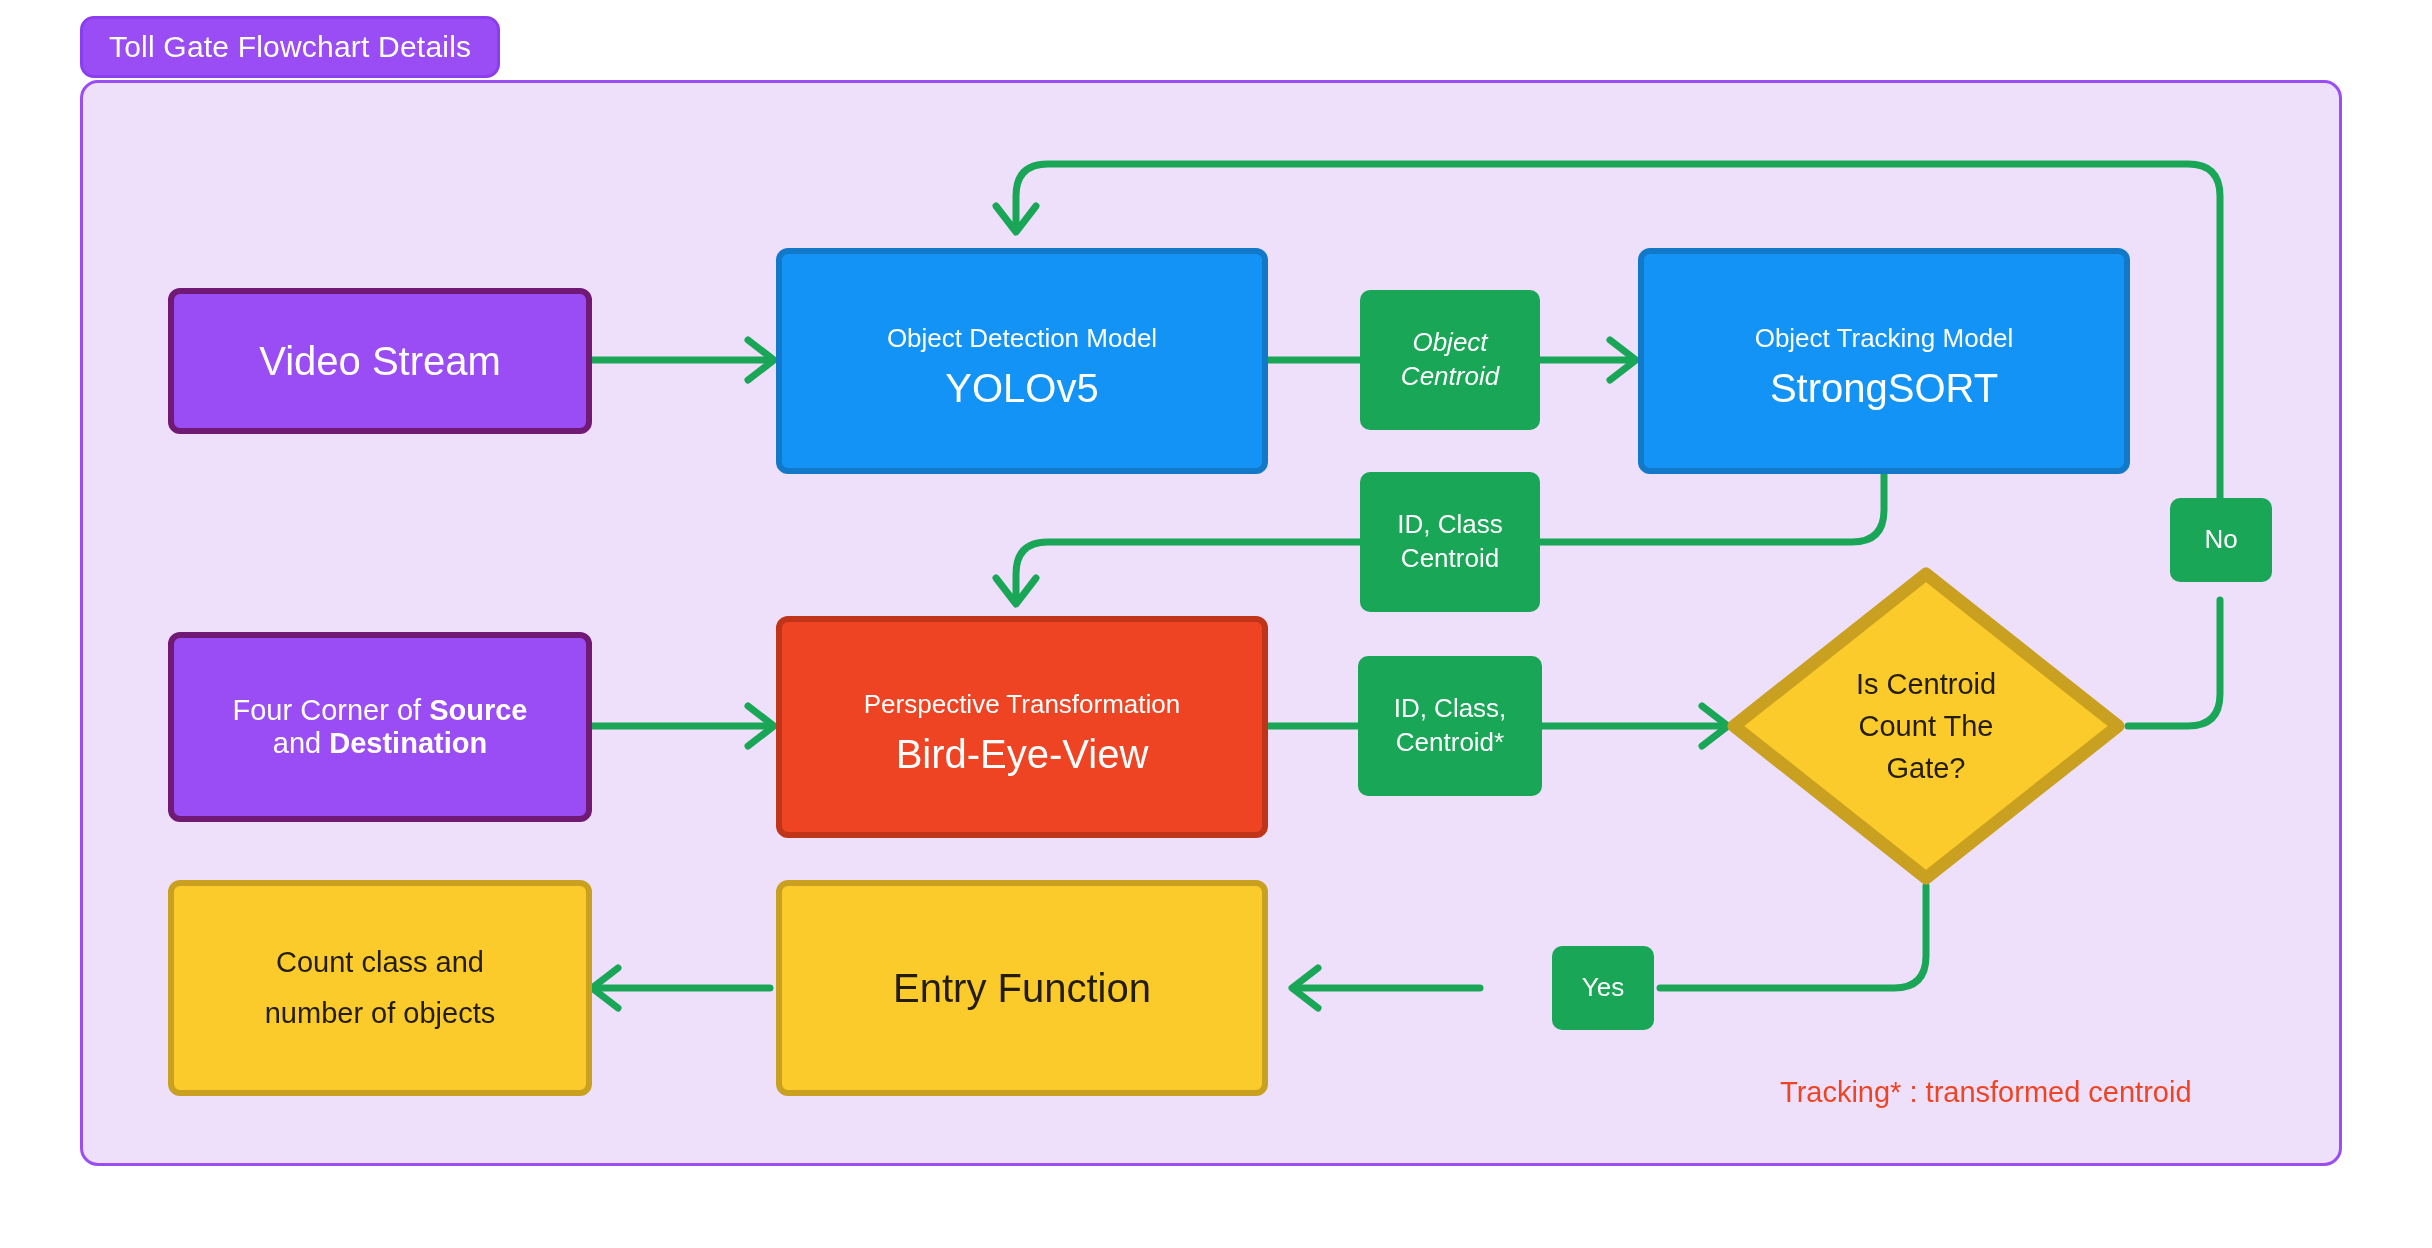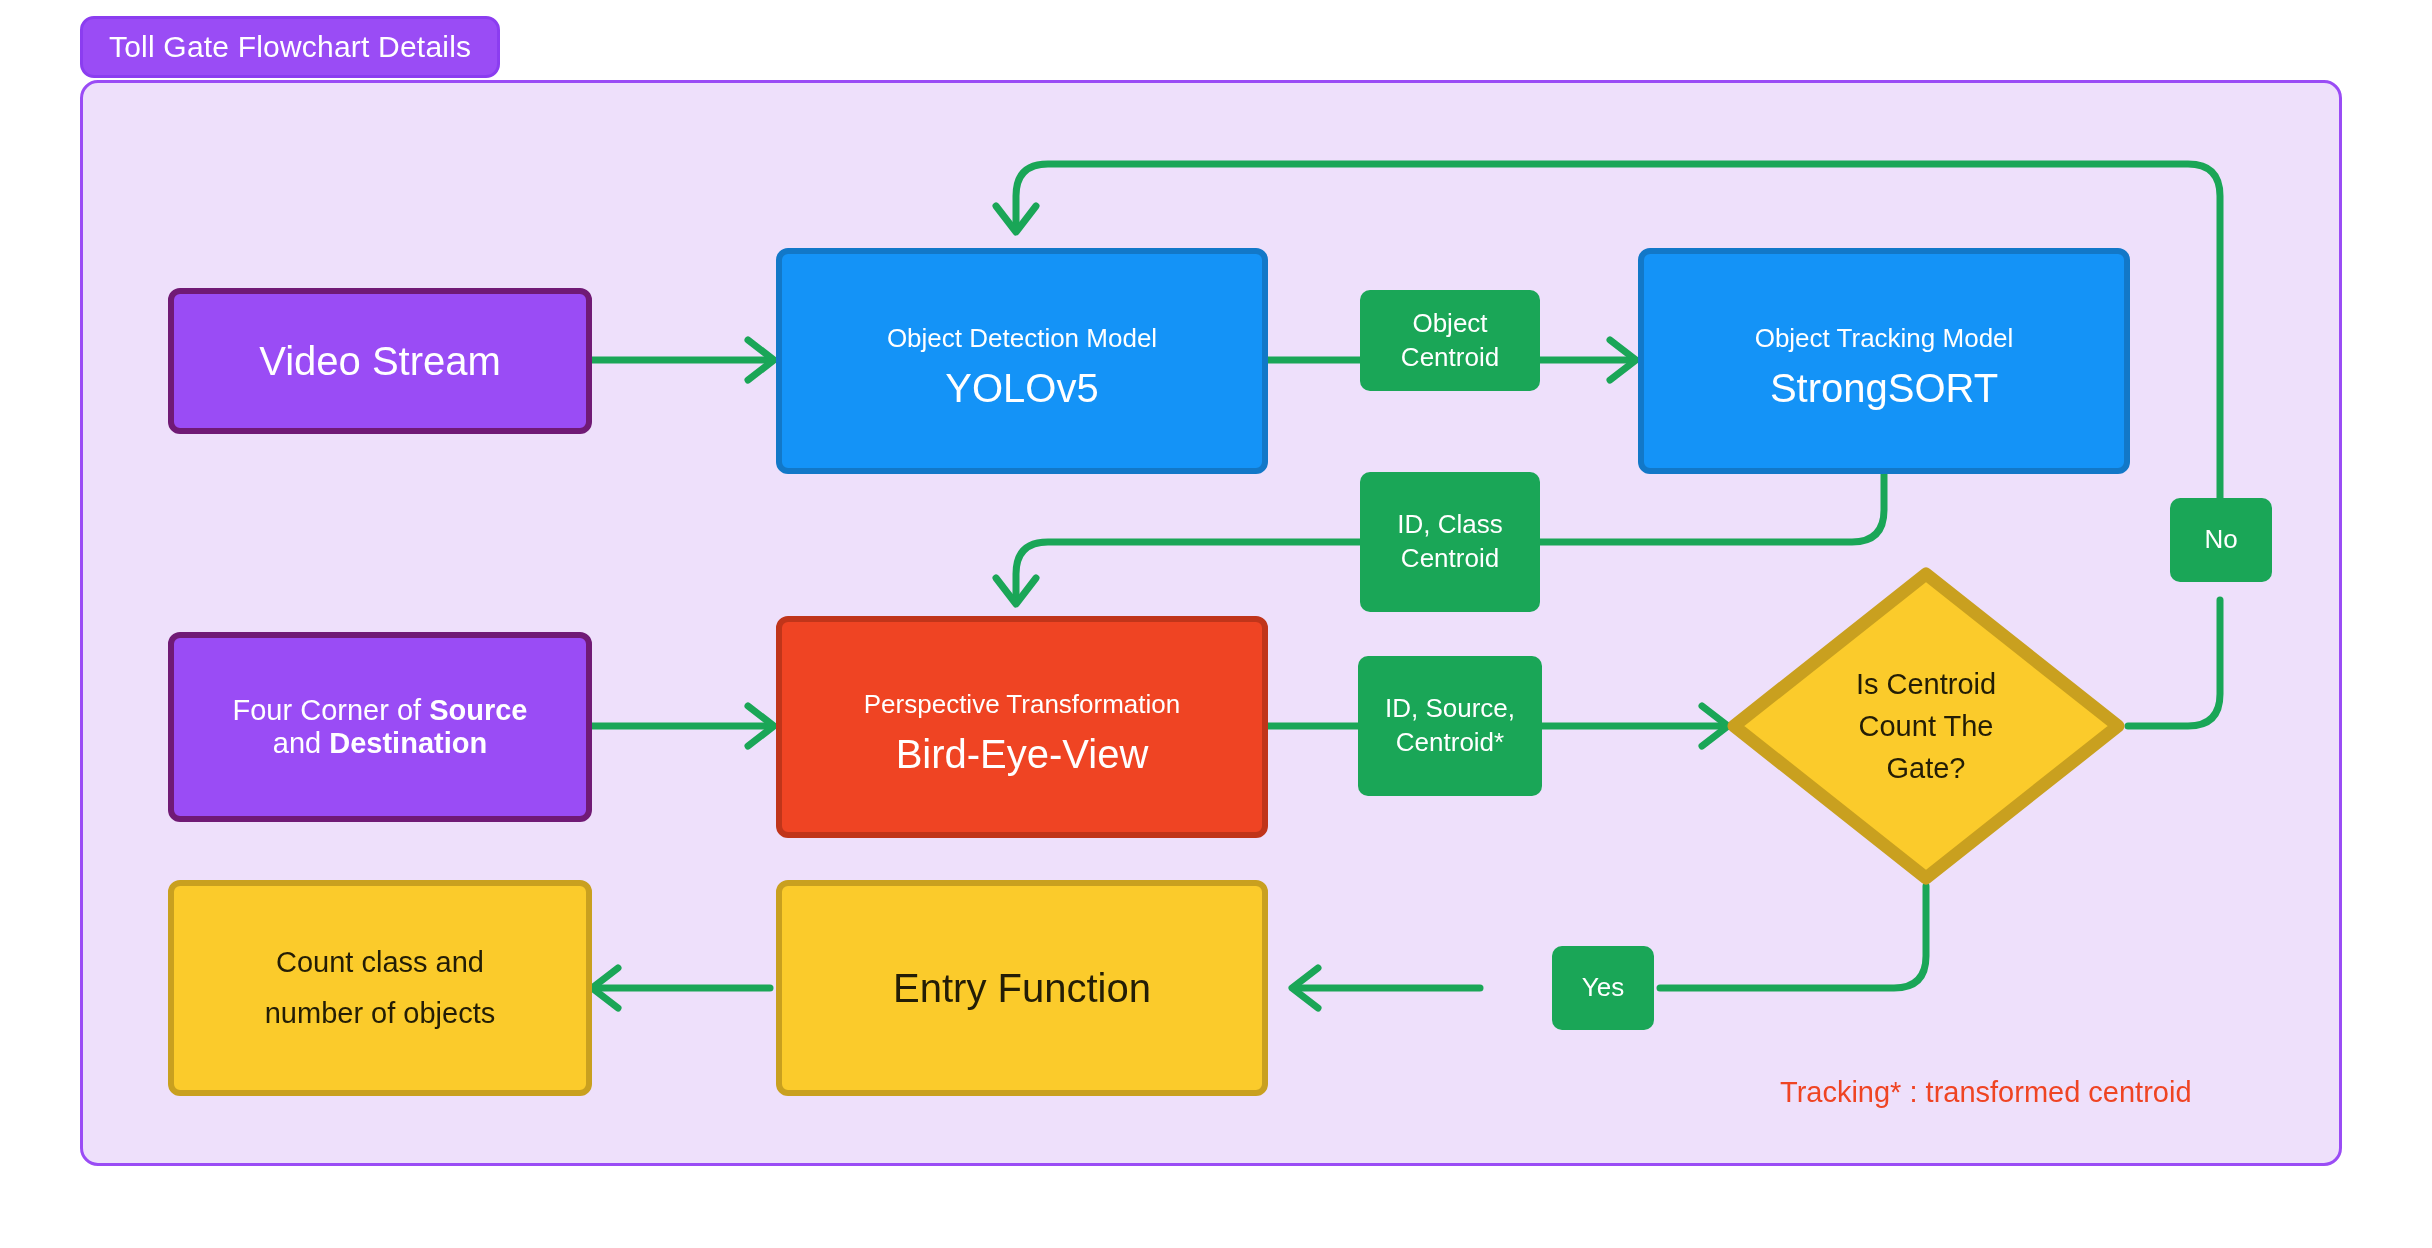--- a/index.html
+++ b/index.html
@@ -252,32 +252,32 @@
   <div class="node n-yellow" style="left:776px; top:880px; width:492px; height:216px;">
     <span class="big">Entry Function</span>
   </div>
 
   <div class="node n-yellow" style="left:168px; top:880px; width:424px; height:216px;">
     <span class="mid">Count class and</span>
     <div style="height:18px"></div>
     <span class="mid">number of objects</span>
   </div>
 
-  <div class="elabel" style="left:1360px; top:290px; width:180px; height:101px;">
+  <div class="elabel" style="left:1360px; top:290px; width:180px; height:140px;font-style:italic;">
     <span>Object</span>
     <span>Centroid</span>
   </div>
 
   <div class="elabel" style="left:1360px; top:472px; width:180px; height:140px;">
     <span>ID, Class</span>
     <span>Centroid</span>
   </div>
 
   <div class="elabel" style="left:1358px; top:656px; width:184px; height:140px;">
-    <span>ID, Source,</span>
+    <span>ID, Class,</span>
     <span>Centroid*</span>
   </div>
 
   <div class="elabel" style="left:2170px; top:498px; width:102px; height:84px;">
     <span>No</span>
   </div>
 
   <div class="elabel" style="left:1552px; top:946px; width:102px; height:84px;">
     <span>Yes</span>
   </div>

